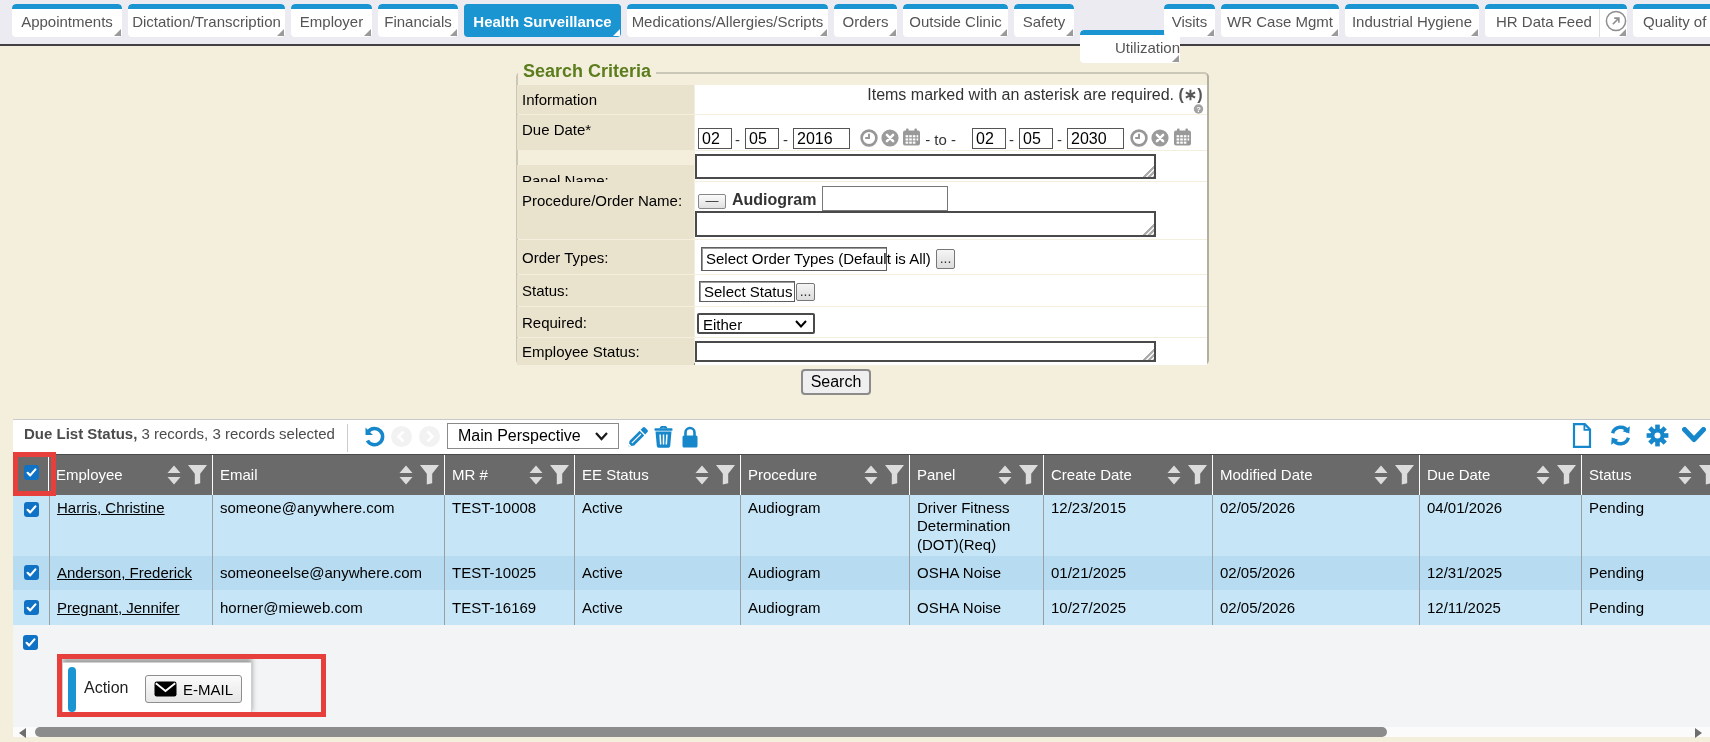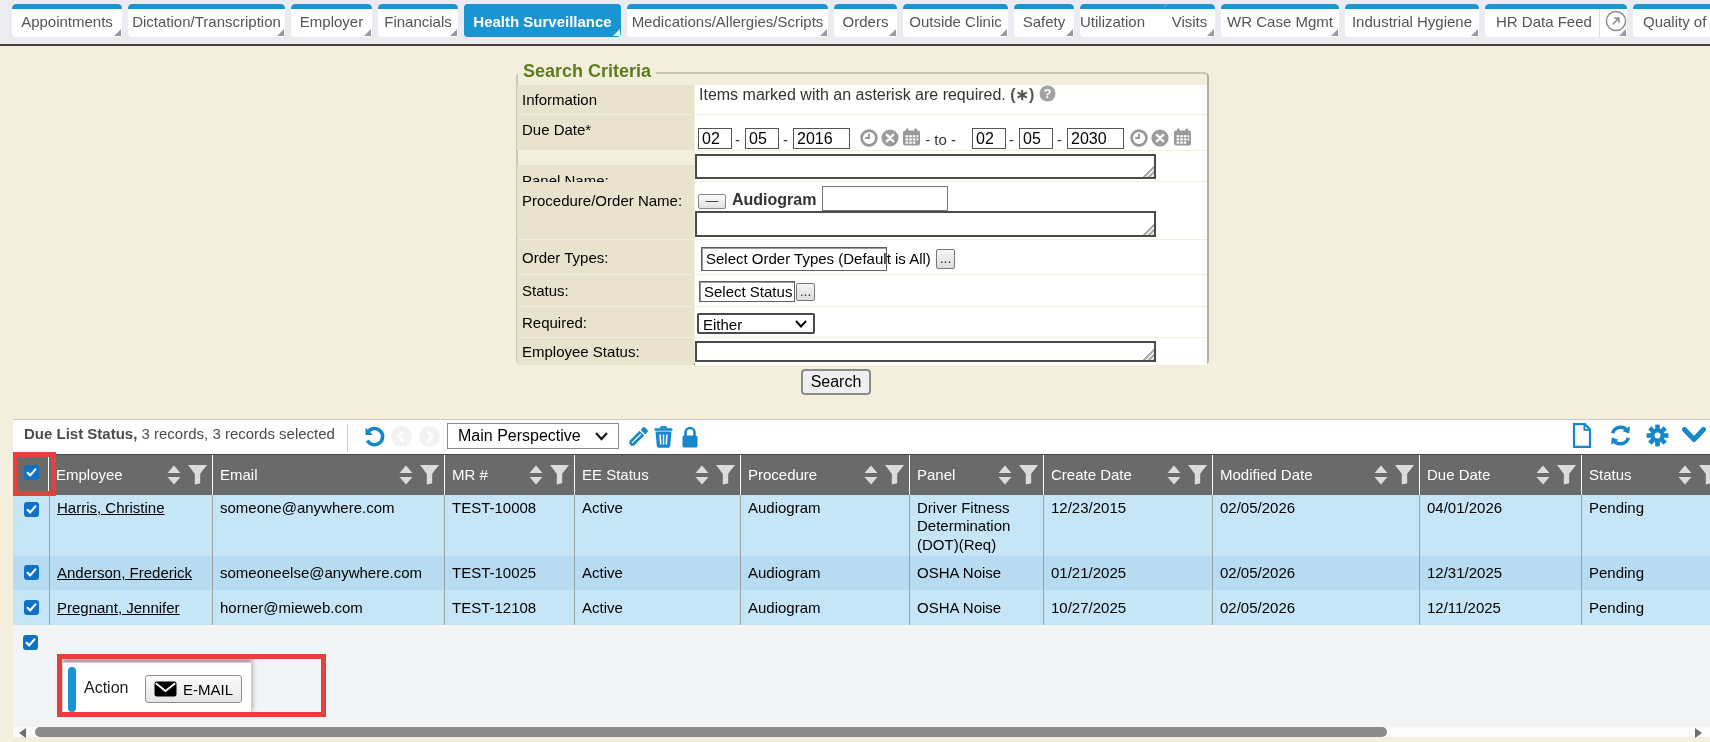--- a/index.html
+++ b/index.html
@@ -62,37 +62,37 @@
 <div id="tabbar">
   <div class="tab" style="left:12px; width:110px; text-align:center;">Appointments</div>
   <div class="tab" style="left:128px; width:157px; text-align:center;">Dictation/Transcription</div>
   <div class="tab" style="left:291px; width:81px; text-align:center;">Employer</div>
   <div class="tab" style="left:378px; width:80px; text-align:center;">Financials</div>
   <div class="tab active" style="left:464px; width:157px; text-align:center;">Health Surveillance</div>
   <div class="tab" style="left:627px; width:201px; text-align:center;">Medications/Allergies/Scripts</div>
   <div class="tab" style="left:834px; width:63px; text-align:center;">Orders</div>
   <div class="tab" style="left:903px; width:105px; text-align:center;">Outside Clinic</div>
   <div class="tab" style="left:1014px; width:60px; text-align:center;">Safety</div>
-  <div class="tab" style="left:1080px; width:100px; text-align:left;">Utilization</div>
+  <div class="tab" style="left:1080px; width:100px; text-align:right;margin-top:26px;">Utilization</div>
   <div class="tab" style="left:1164px; width:51px; text-align:center;">Visits</div>
   <div class="tab" style="left:1221px; width:118px; text-align:center;">WR Case Mgmt</div>
   <div class="tab" style="left:1345px; width:134px; text-align:center;">Industrial Hygiene</div>
   <div class="tab" style="left:1485px; width:142px;"><span style="margin-left:11px;">HR Data Feed</span><span class="tsep"></span><svg class="linkout" width="22" height="22" viewBox="0 0 22 22">
         <circle cx="11" cy="11" r="9.6" fill="none" stroke="#8e8e8e" stroke-width="1.5"></circle>
         <path d="M7.8 14.2 L13.6 8.4 M9.2 8.1 h4.7 v4.7" fill="none" stroke="#8e8e8e" stroke-width="1.6"></path>
       </svg></div>
   <div class="tab" style="left:1633px; width:120px; text-align:center;">Quality of Care</div>
 </div>
 
 <div id="legend">Search Criteria</div>
 <div id="fieldset"></div>
 <div id="formrows">
 
   <div class="flabel" style="top:85px; height:29px;">Information</div>
-  <div class="fvalue" style="top:85px; height:29px; display:flex; align-items:flex-start;">
+  <div class="fvalue" style="top:85px; height:29px; display:flex; align-items:flex-end;flex-direction:column;">
     <span style="color:#333; padding-left:4px; font-size:16px;">Items marked with an asterisk are required.&nbsp;<b style="color:#555;">(∗)</b>&nbsp;</span>
     <svg width="17" height="17" viewBox="0 0 17 17">
         <circle cx="8.5" cy="8.5" r="8" fill="#a2a2a2"></circle>
         <text x="8.5" y="13" font-size="13" font-weight="bold" fill="#fff" text-anchor="middle" font-family="Liberation Sans">?</text>
       </svg>
   </div>
 
   <div class="flabel" style="top:115px; height:35px; align-items:flex-start; padding-top:6px;">Due Date*</div>
   <div class="fvalue" style="top:115px; height:35px; position:absolute;">
     <input class="txt" style="left: 3px; top: 13px; width: 34px;" value="02">
@@ -436,21 +436,21 @@
     <div class="cell" style="left:1568px; width:129px;   padding-top:8px;">Pending</div>
   </div>
   <div class="row rlight" style="top:590px; height:35px;">
     <div class="cb" style="left:11px; top:10px;">
         <svg width="13" height="13" viewBox="0 0 13 13">
           <path d="M2.6 6.8 L5.2 9.4 L10.4 3.4" stroke="#fff" stroke-width="2.2" fill="none" stroke-linecap="round" stroke-linejoin="round"></path>
         </svg>
       </div>
     <div class="cell" style="left:36px; width:163px;  padding-top:9px;"><a class="emp" href="#p">Pregnant, Jennifer</a></div>
     <div class="cell" style="left:199px; width:232px;  padding-top:9px;">horner@mieweb.com</div>
-    <div class="cell" style="left:431px; width:130px;  padding-top:9px;">TEST-12108</div>
+    <div class="cell" style="left:431px; width:130px;  padding-top:9px;">TEST-16169</div>
     <div class="cell" style="left:561px; width:166px;  padding-top:9px;">Active</div>
     <div class="cell" style="left:727px; width:169px;  padding-top:9px;">Audiogram</div>
     <div class="cell" style="left:896px; width:134px;  padding-top:9px;">OSHA Noise</div>
     <div class="cell" style="left:1030px; width:169px;  padding-top:9px;">10/27/2025</div>
     <div class="cell" style="left:1199px; width:207px;  padding-top:9px;">02/05/2026</div>
     <div class="cell" style="left:1406px; width:162px;  padding-top:9px;">12/11/2025</div>
     <div class="cell" style="left:1568px; width:129px;  padding-top:9px;">Pending</div>
   </div>
 </div>
 <div id="redbox1"></div>

